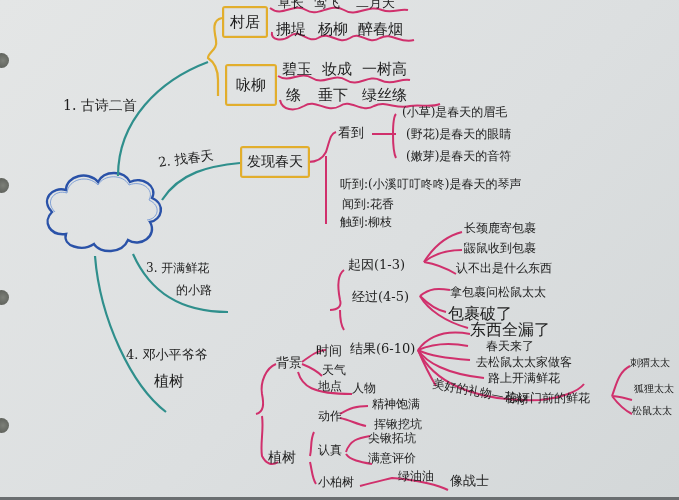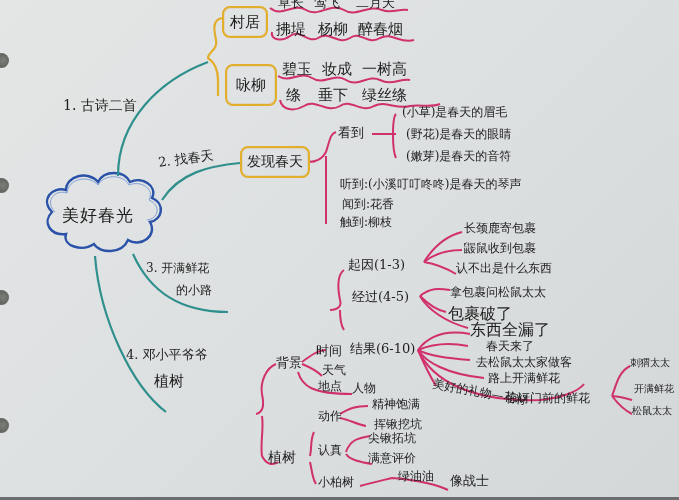--- a/index.html
+++ b/index.html
@@ -19,21 +19,21 @@
     svg.lines { position:absolute; left:0; top:0; width:679px; height:500px; }
     .hole {
       position:absolute; left:-6px; width:15px; height:15px; border-radius:50%;
       background:radial-gradient(circle at 60% 50%, #7d8079 0%, #5d605a 70%, #8d908a 100%);
     }
     .t {
       position:absolute; white-space:nowrap; color:#1d1d1d;
       font-family:"DejaVu Serif", serif; line-height:1;
     }
     .box {
-      position:absolute; border:2.5px solid #e2ae2c; border-radius:8px;
+      position:absolute; border:2.5px solid #e2ae2c; border-radius:3px;
       background:transparent; display:flex; align-items:center; justify-content:center;
       color:#1d1d1d; font-family:"DejaVu Serif", serif; white-space:nowrap;
       box-shadow: inset 0 0 0 1px rgba(200,140,20,0.15);
     }
     .center-label {
       position:absolute; left:62px; top:204px; font-size:17px;
       font-family:"DejaVu Serif", serif; color:#1d1d1d; letter-spacing:1px;
     }
   </style>
 </head>
@@ -87,21 +87,20 @@
     <path fill="none" stroke="#d0306c" stroke-width="2" d="M256,414 C264,412 264,404 262,394 C260,382 266,368 276,364 M262,416 C264,430 260,444 262,456 C266,464 272,466 278,462"></path>
     <path fill="none" stroke="#d0306c" stroke-width="2" d="M302,362 C310,356 318,350 326,350"></path>
     <path fill="none" stroke="#d0306c" stroke-width="2" d="M302,364 C312,368 318,372 322,376"></path>
     <path fill="none" stroke="#d0306c" stroke-width="2" d="M298,372 C302,386 312,394 352,394"></path>
     <path fill="none" stroke="#d0306c" stroke-width="2" d="M340,414 C350,408 356,406 368,406 M340,418 C350,420 356,424 366,426"></path>
     <path fill="none" stroke="#d0306c" stroke-width="2" d="M346,452 C350,440 358,438 370,436 M346,454 C350,460 360,462 372,464"></path>
     <path fill="none" stroke="#d0306c" stroke-width="2" d="M310,456 C312,448 310,440 314,432 M310,462 C312,470 312,478 316,484"></path>
     <path fill="none" stroke="#d0306c" stroke-width="2" d="M360,486 C374,482 384,480 392,478 C420,480 440,486 448,490"></path>
   </svg>
 
-  <div class="center-label">美好春光</div>
 
   <div class="t" style="left:63px;top:98px;font-size:14px">1. 古诗二首</div>
 
   <div class="box" style="left:222px;top:6px;width:42px;height:28px;font-size:15px">村居</div>
   <div class="box" style="left:225px;top:64px;width:48px;height:38px;font-size:15px">咏柳</div>
 
   <div class="t" style="left:278px;top:-4px;font-size:13px">草长</div>
   <div class="t" style="left:314px;top:-4px;font-size:13px">莺飞</div>
   <div class="t" style="left:356px;top:-4px;font-size:13px">二月天</div>
 
@@ -143,21 +142,21 @@
   <div class="t" style="left:470px;top:322px;font-size:16px">东西全漏了</div>
 
   <div class="t" style="left:350px;top:342px;font-size:13px">结果(6-10)</div>
   <div class="t" style="left:486px;top:340px;font-size:12px">春天来了</div>
   <div class="t" style="left:476px;top:356px;font-size:12px">去松鼠太太家做客</div>
   <div class="t" style="left:488px;top:372px;font-size:12px">路上开满鲜花</div>
   <div class="t" style="left:506px;top:392px;font-size:12px">惊讶门前的鲜花</div>
   <div class="t" style="left:432px;top:386px;font-size:12px;transform:rotate(10deg)">美好的礼物—花籽</div>
 
   <div class="t" style="left:630px;top:358px;font-size:10px">刺猬太太</div>
-  <div class="t" style="left:634px;top:384px;font-size:10px">开满鲜花</div>
+  <div class="t" style="left:634px;top:384px;font-size:10px">狐狸太太</div>
   <div class="t" style="left:632px;top:406px;font-size:10px">松鼠太太</div>
 
   <div class="t" style="left:126px;top:348px;font-size:13px">4. 邓小平爷爷</div>
   <div class="t" style="left:154px;top:374px;font-size:15px">植树</div>
 
   <div class="t" style="left:276px;top:356px;font-size:13px">背景</div>
   <div class="t" style="left:316px;top:344px;font-size:13px">时间</div>
   <div class="t" style="left:322px;top:364px;font-size:12px">天气</div>
   <div class="t" style="left:318px;top:380px;font-size:12px">地点</div>
   <div class="t" style="left:352px;top:382px;font-size:12px">人物</div>

